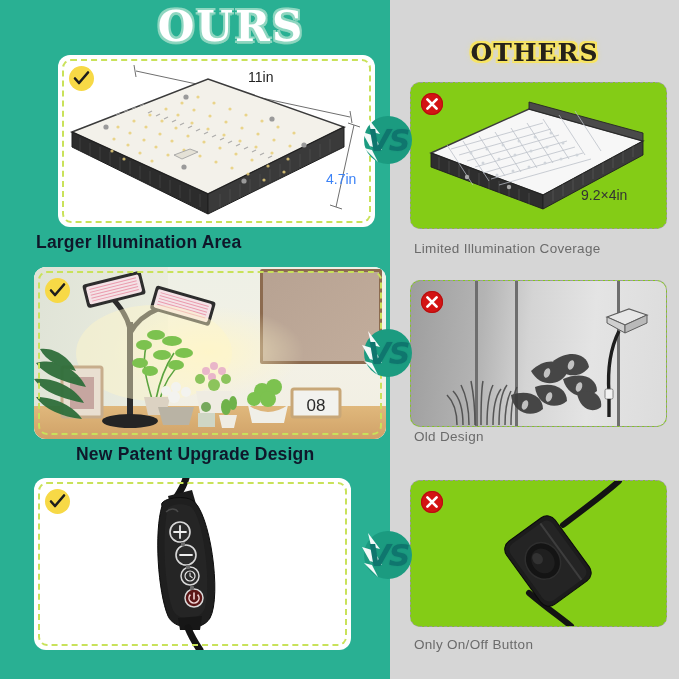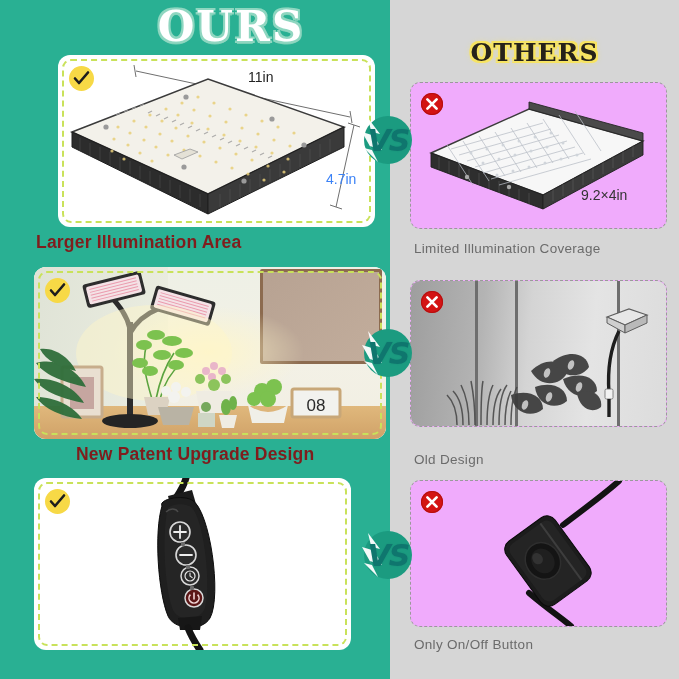--- a/index.html
+++ b/index.html
@@ -62,29 +62,29 @@
   }
   .card-ours .dashfr{
     position:absolute;left:4px;top:4px;right:4px;bottom:4px;
     border:2px dashed #c9e25a;
     border-radius:9px;
     pointer-events:none;
     z-index:6;
   }
   .card-others{
     position:absolute;
-    background:#f0abfc;
+    background:#84cc16;
     border:1px dashed #9a9a9a;
     border-radius:10px;
     overflow:hidden;
   }
 
   .label-ours{
     position:absolute;
-    color:#7f1d1d;
+    color:#0f172a;
     font-weight:700;
     font-size:17.5px;
     letter-spacing:.2px;
     white-space:nowrap;
   }
   .label-others{
     position:absolute;
     color:#6b6b6b;
     font-weight:400;
     font-size:13.5px;
@@ -558,21 +558,21 @@
             <path d="M46 144 C46 130, 42 120, 36 114"></path>
         </g>
       </svg>
     </div>
     <div class="badge-x" style="left:10px;top:10px;">
       <svg width="16" height="16" viewBox="0 0 16 16">
           <path d="M3.4 3.4 L12.6 12.6 M12.6 3.4 L3.4 12.6" stroke="#ffffff" stroke-width="2.7" stroke-linecap="round"></path>
         </svg>
     </div>
   </div>
-  <div class="label-others" style="left:414px;top:452px;">Old Design</div>
+  <div class="label-others" style="left:414px;top:429px;">Old Design</div>
 
   <div class="card-ours" style="left:34px;top:478px;width:317px;height:172px;">
     <div class="art">
       <svg width="317" height="172" viewBox="0 0 317 172">
 
         <path d="M152 0 C150 8, 146 14, 142 20" stroke="#141414" stroke-width="7" fill="none" stroke-linecap="round"></path>
 
         <path d="M134 18 L158 12 L162 26 L138 34 Z" fill="#1b1b1b"></path>
 
         <path d="M128 28 C124 22, 146 16, 158 22 C176 32, 188 118, 176 140 C168 154, 140 152, 134 138 C124 114, 120 54, 128 28 Z" fill="#1f1f1f" stroke="#0d0d0d" stroke-width="1"></path>

